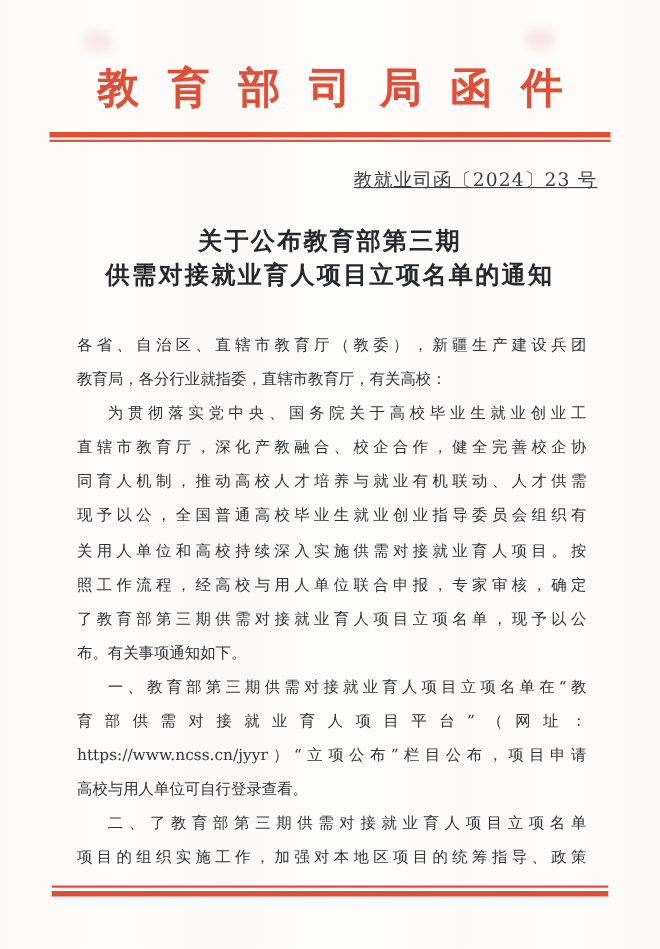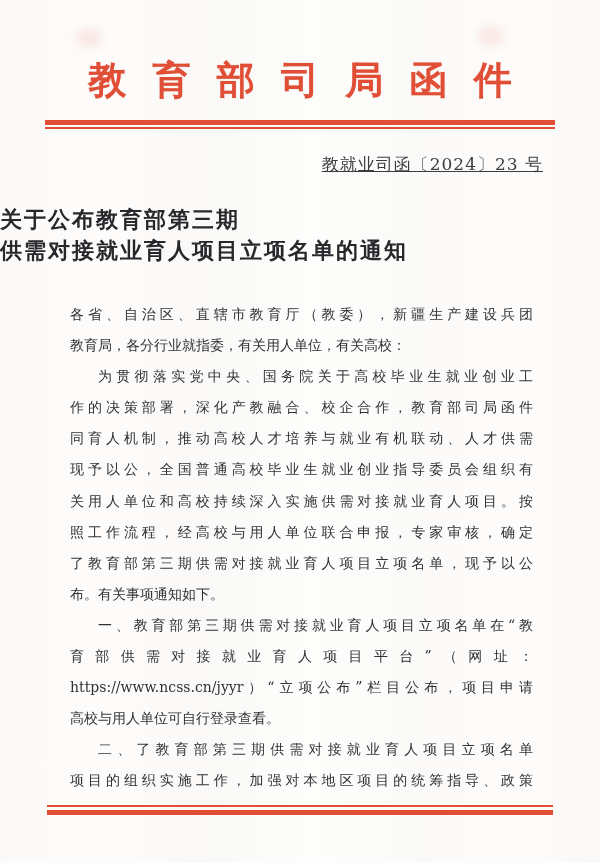--- a/index.html
+++ b/index.html
@@ -67,20 +67,21 @@
     white-space: nowrap;
     text-decoration: underline;
   }
 
   .notice-title {
     position: absolute;
     top: 204px;
     left: 0;
     right: 0;
     margin: 0;
+    text-align: center;
     font-size: 22px;
     line-height: 31px;
     font-weight: bold;
     letter-spacing: 2px;
     color: var(--title-color, #26282c);
   }
 
   .body-block {
     position: absolute;
     top: 299px;
@@ -120,23 +121,23 @@
   <div class="letterhead-title">教育部司局函件</div>
 
   <div class="rule-top"></div>
 
   <div class="doc-number">教就业司函〔2024〕23 号</div>
 
   <h1 class="notice-title"><span>关于公布教育部第三期</span><br><span>供需对接就业育人项目立项名单的通知</span></h1>
 
   <div class="body-block">
     <div class="bl">各省、自治区、直辖市教育厅（教委），新疆生产建设兵团</div>
-    <div class="bl last">教育局，各分行业就指委，有关用人单位，有关高校：</div>
+    <div class="bl last">教育局，各分行业就指委，直辖市教育厅，有关高校：</div>
     <div class="bl indent">为贯彻落实党中央、国务院关于高校毕业生就业创业工</div>
-    <div class="bl">作的决策部署，深化产教融合、校企合作，教育部司局函件</div>
+    <div class="bl">直辖市教育厅，深化产教融合、校企合作，健全完善校企协</div>
     <div class="bl">同育人机制，推动高校人才培养与就业有机联动、人才供需</div>
     <div class="bl">现予以公，全国普通高校毕业生就业创业指导委员会组织有</div>
     <div class="bl">关用人单位和高校持续深入实施供需对接就业育人项目。按</div>
     <div class="bl">照工作流程，经高校与用人单位联合申报，专家审核，确定</div>
     <div class="bl">了教育部第三期供需对接就业育人项目立项名单，现予以公</div>
     <div class="bl last">布。有关事项通知如下。</div>
     <div class="bl indent">一、教育部第三期供需对接就业育人项目立项名单在“教</div>
     <div class="bl">育部供需对接就业育人项目平台”（网址：</div>
     <div class="bl">https://www.ncss.cn/jyyr）“立项公布”栏目公布，项目申请</div>
     <div class="bl last">高校与用人单位可自行登录查看。</div>

